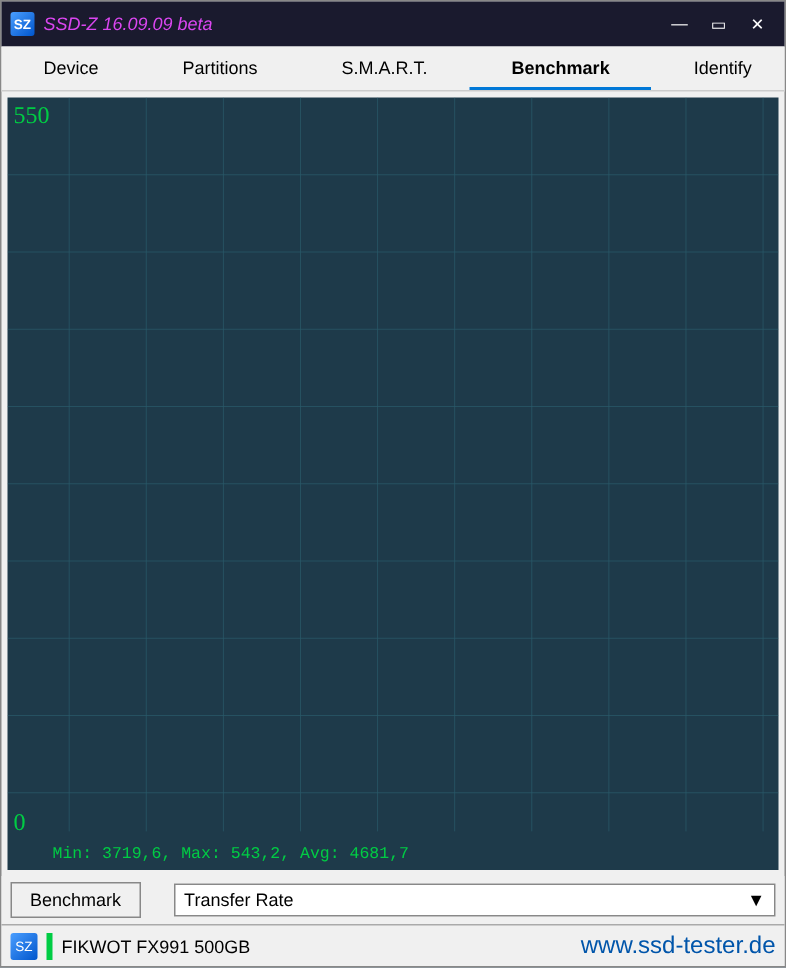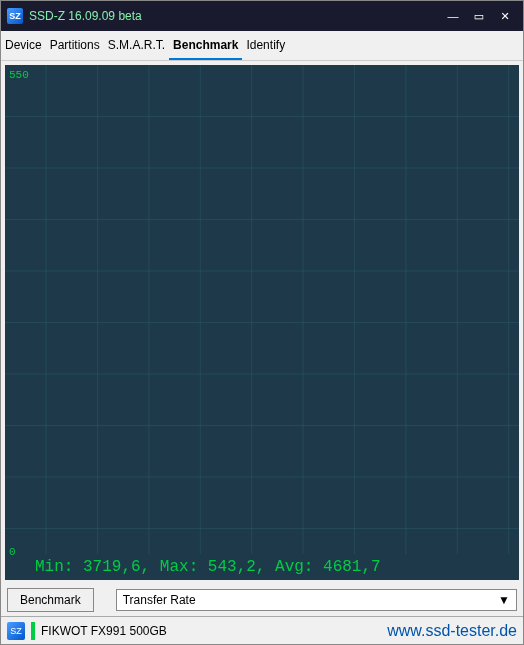--- a/index.html
+++ b/index.html
@@ -38,21 +38,22 @@
       align-items: center;
       justify-content: center;
       font-size: 9px;
       color: white;
       font-weight: bold;
       flex-shrink: 0;
     }
     .title-text {
       flex: 1;
       font-size: 12px;
-      color: #86efac;
+      color: #d946ef;
+      font-style: italic;
     }
     .window-controls {
       display: flex;
       gap: 2px;
     }
     .win-btn {
       width: 24px;
       height: 20px;
       background: transparent;
       border: none;
@@ -65,21 +66,21 @@
     }
     .menu-bar {
       background: #f0f0f0;
       display: flex;
       height: 30px;
       align-items: stretch;
       border-bottom: 1px solid #ccc;
       flex-shrink: 0;
     }
     .menu-item {
-      padding: 0 4px;
+      padding: 0 28px;
       display: flex;
       align-items: center;
       cursor: pointer;
       font-size: 12px;
       color: #000;
       border-bottom: 2px solid transparent;
     }
     .menu-item.active {
       border-bottom: 2px solid #0078d7;
       font-weight: bold;
@@ -87,38 +88,38 @@
     .chart-area {
       flex: 1;
       background: #1e3a4a;
       position: relative;
       overflow: hidden;
       margin: 4px;
     }
     .chart-label-y {
       position: absolute;
       color: #00cc44;
-      font-size: 11px;
-      font-family: Liberation Mono, monospace;
+      font-size: 16px;
+      font-family: Liberation Serif, serif;
     }
     .chart-label-top {
       position: absolute;
       top: 4px;
       left: 0; right: 0;
       text-align: center;
       color: #00cc44;
       font-size: 11px;
       font-family: 'Courier New', monospace;
     }
     .chart-label-bottom {
       position: absolute;
       bottom: 4px;
       left: 30px;
       color: #00cc44;
-      font-size: 16px;
+      font-size: 11px;
       font-family: 'Courier New', monospace;
     }
     .bottom-bar {
       display: flex;
       align-items: center;
       padding: 4px 6px;
       gap: 6px;
       flex-shrink: 0;
       background: #f0f0f0;
     }

